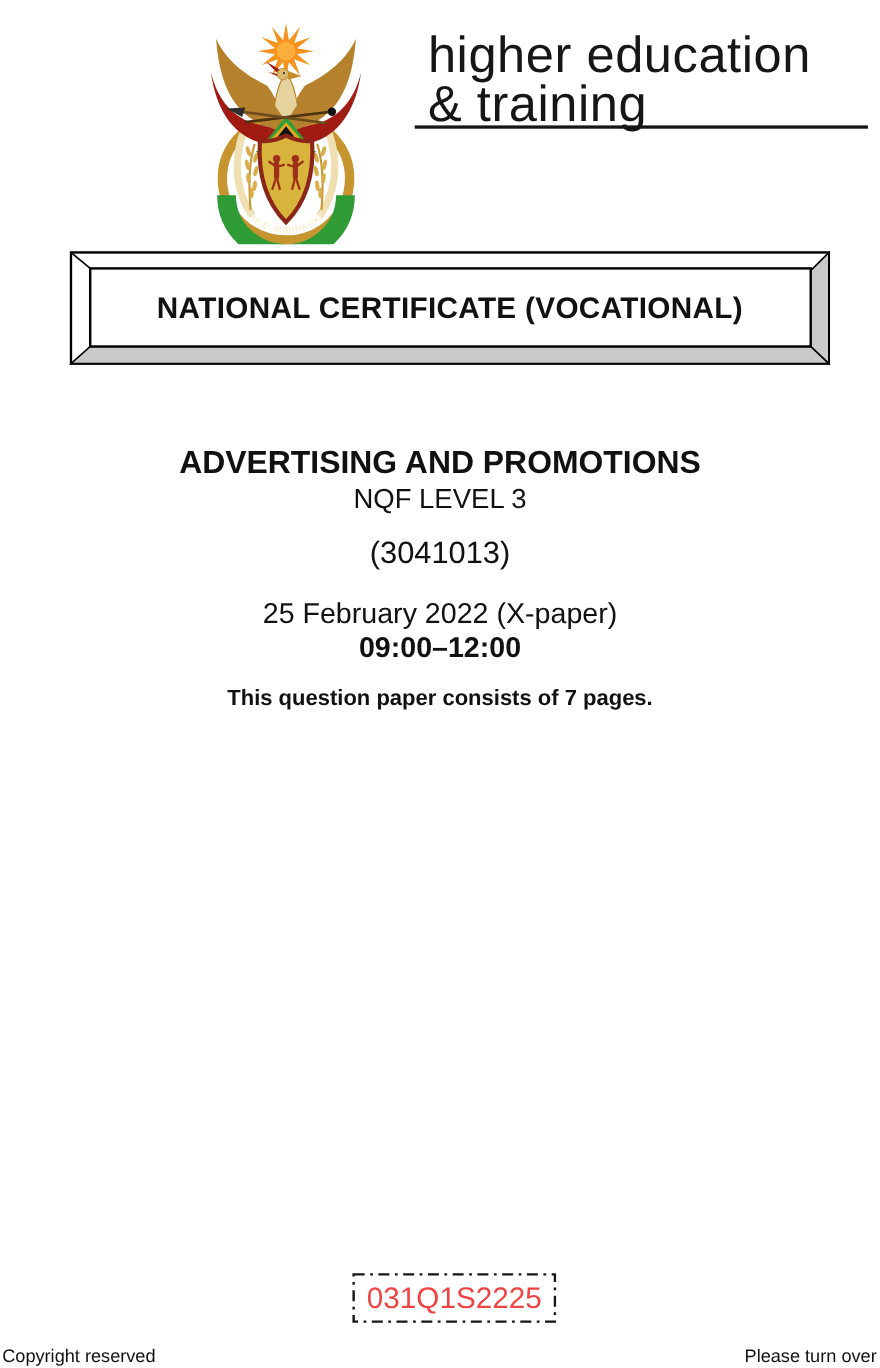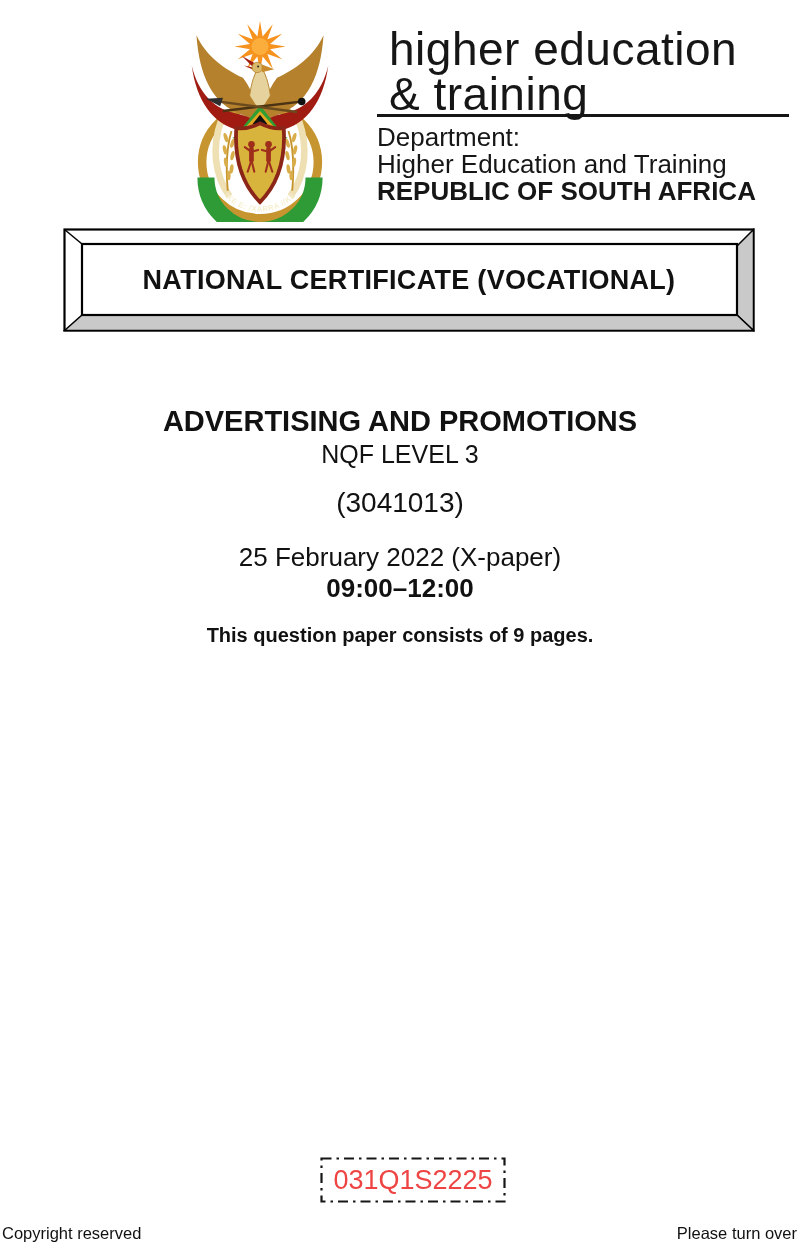--- a/index.html
+++ b/index.html
@@ -134,43 +134,38 @@
     <text font-size="8" font-weight="bold" fill="#F5EFD0" letter-spacing="0.6">
       <textPath href="#mottoArc" startOffset="50%" text-anchor="middle">!KE E: /XARRA //KE</textPath>
     </text>
   </svg>
 
   <div class="brand">
     <div class="brand-line">higher education</div>
     <div class="brand-line">&amp; training</div>
   </div>
   <div class="brand-rule"></div>
-  <div class="dept">
-    <div>Department:</div>
-    <div>Higher Education and Training</div>
-    <div class="bold">REPUBLIC OF SOUTH AFRICA</div>
-  </div>
 
   <div class="cert-box">
     <svg width="692" height="104" viewBox="0 0 692 104" aria-hidden="true">
       <rect x="1.5" y="1.5" width="689" height="101" fill="#ffffff" stroke="#000000" stroke-width="2.2"></rect>
       <polygon points="690.5,1.5 674,18 674,87 690.5,102.5" fill="#C9C9C9" stroke="#000000" stroke-width="1.5"></polygon>
       <polygon points="1.5,102.5 19,87 674,87 690.5,102.5" fill="#C9C9C9" stroke="#000000" stroke-width="1.5"></polygon>
       <line x1="1.5" y1="1.5" x2="19" y2="16" stroke="#000000" stroke-width="1.5"></line>
       <rect x="19" y="16" width="655" height="71" fill="#ffffff" stroke="#000000" stroke-width="2.2"></rect>
     </svg>
     <div class="cert-title">NATIONAL CERTIFICATE (VOCATIONAL)</div>
   </div>
 
   <div class="cline subject">ADVERTISING AND PROMOTIONS</div>
   <div class="cline level">NQF LEVEL 3</div>
   <div class="cline paper-code">(3041013)</div>
   <div class="cline exam-date">25 February 2022 (X-paper)</div>
   <div class="cline exam-time">09:00–12:00</div>
-  <div class="cline pages">This question paper consists of 9 pages.</div>
+  <div class="cline pages">This question paper consists of 7 pages.</div>
 
   <div class="code-box">
     <svg width="186" height="46" viewBox="0 0 186 46" aria-hidden="true">
       <rect x="1.5" y="1.5" width="183" height="43" fill="none" stroke="#161616" stroke-width="2.2" stroke-dasharray="10 5 2.5 5"></rect>
     </svg>
     <div class="code-text">031Q1S2225</div>
   </div>
 
   <div class="footer-left">Copyright reserved</div>
   <div class="footer-right">Please turn over</div>

